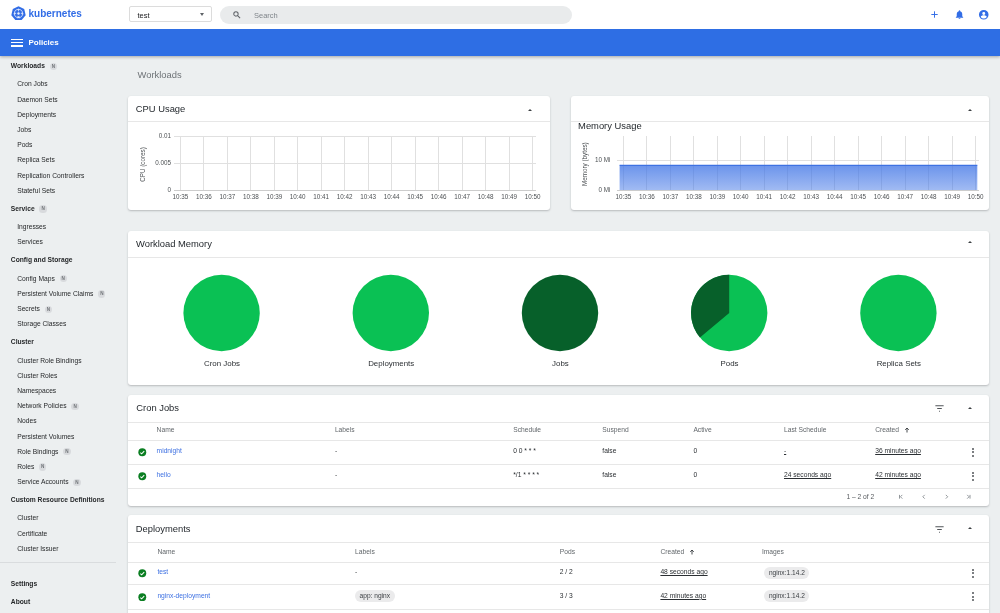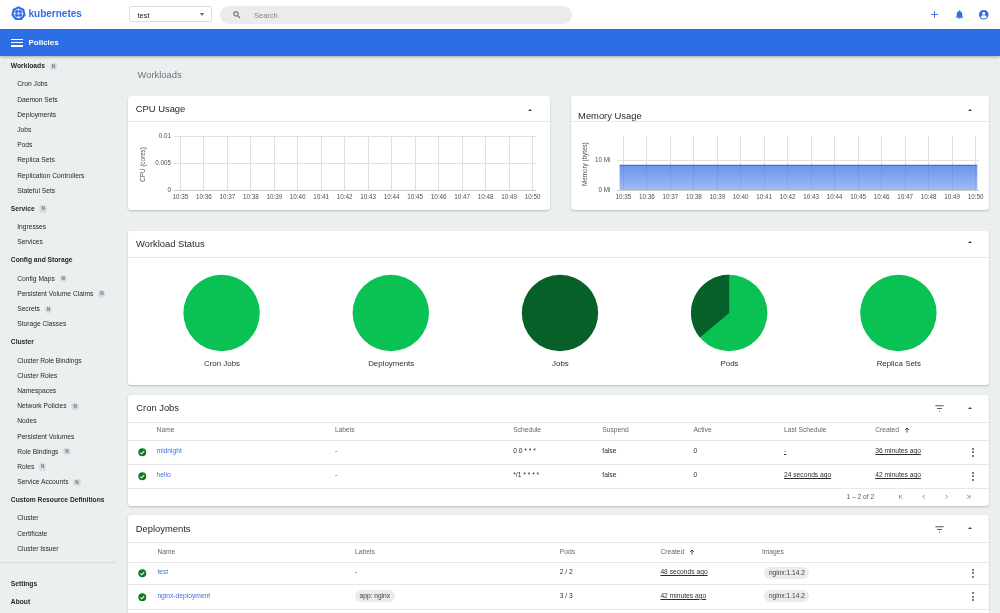--- a/index.html
+++ b/index.html
@@ -168,21 +168,21 @@
         <text x="310.68999999999994" y="78" text-anchor="middle" class="axis">10:46</text>
         <text x="334.17999999999995" y="78" text-anchor="middle" class="axis">10:47</text>
         <text x="357.66999999999996" y="78" text-anchor="middle" class="axis">10:48</text>
         <text x="381.15999999999997" y="78" text-anchor="middle" class="axis">10:49</text>
         <text x="404.65" y="78" text-anchor="middle" class="axis">10:50</text>
       </g>
   </svg>
 </div>
 
 <div class="card" id="memcard" style="left:570.7px;top:95.7px;width:418.8px;height:114.6px;">
-  <div class="ctitle" style="left:7.4px;top:14px;">Memory Usage</div>
+  <div class="ctitle" style="left:7.4px;top:24px;">Memory Usage</div>
   <div class="caret-up" style="right:17.3px;top:13.6px;"></div>
   <div class="cdiv" style="top:25.3px;"></div>
   <svg class="abs" style="left:0;top:25.3px" width="419" height="88" viewBox="0 0 419 88">
     <defs>
       <linearGradient id="bg1" x1="0" y1="0" x2="0" y2="1">
         <stop offset="0" stop-color="#4276e6" stop-opacity="0.78"></stop>
         <stop offset="1" stop-color="#4276e6" stop-opacity="0.5"></stop>
       </linearGradient>
     </defs>
     <g id="memchart">
@@ -223,21 +223,21 @@
         <text x="310.68999999999994" y="78" text-anchor="middle" class="axis">10:46</text>
         <text x="334.17999999999995" y="78" text-anchor="middle" class="axis">10:47</text>
         <text x="357.66999999999996" y="78" text-anchor="middle" class="axis">10:48</text>
         <text x="381.15999999999997" y="78" text-anchor="middle" class="axis">10:49</text>
         <text x="404.65" y="78" text-anchor="middle" class="axis">10:50</text>
       </g>
   </svg>
 </div>
 
 <div class="card" id="wscard" style="left:128.4px;top:231.2px;width:861.1px;height:153.8px;">
-  <div class="ctitle" style="left:7.6px;top:6.5px;">Workload Status</div>
+  <div class="ctitle" style="left:7.6px;top:6.5px;">Workload Memory</div>
   <div class="caret-up" style="right:17.3px;top:10.2px;"></div>
   <div class="cdiv" style="top:26.2px;"></div>
   <svg class="abs" style="left:0;top:26.2px" width="861" height="127" viewBox="0 0 861 127">
     <g id="pies">
         <circle cx="93.6" cy="56" r="38.2" fill="#0ac154"></circle>
         <circle cx="262.8" cy="56" r="38.2" fill="#0ac154"></circle>
         <circle cx="432" cy="56" r="38.2" fill="#07602a"></circle>
         <circle cx="601.2" cy="56" r="38.2" fill="#0ac154"></circle>
         <circle cx="770.4" cy="56" r="38.2" fill="#0ac154"></circle>
         <path d="M601.2 56 L601.2 17.799999999999997 A38.2 38.2 0 0 0 571.9371022728551 80.55448669002581 Z" fill="#07602a"></path>

